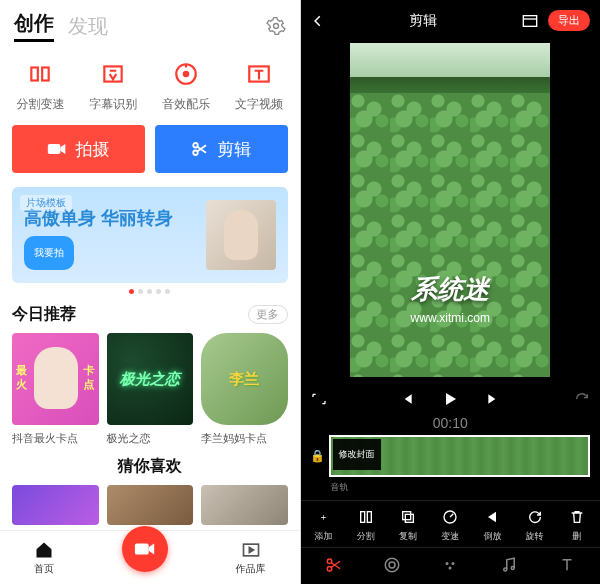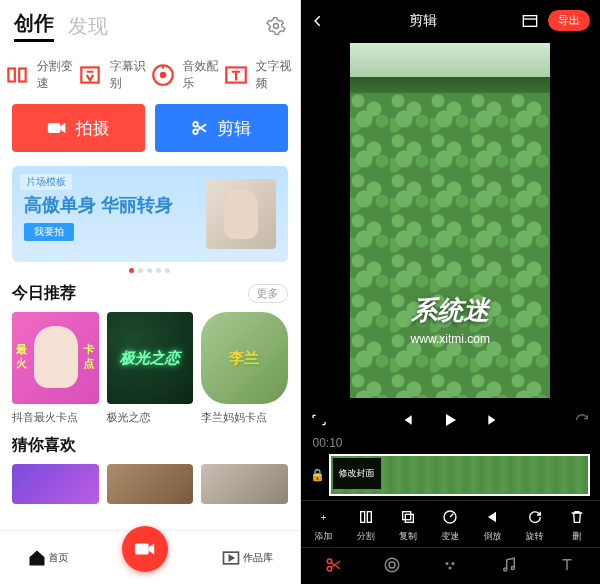--- a/index.html
+++ b/index.html
@@ -9,42 +9,42 @@
   .right { background: #000; display: flex; flex-direction: column; }
 
   
   .l-header { display: flex; align-items: center; padding: 10px 14px 6px; gap: 14px; }
   .l-header .tab { font-size: 20px; color: #bfbfbf; }
   .l-header .tab.active { color: #111; font-weight: 600; border-bottom: 3px solid #000000; padding-bottom: 2px; }
   .l-header .gear { margin-left: auto; color: #888; }
 
   
   .tool-row { display: flex; justify-content: space-around; padding: 10px 4px 12px; }
-  .tool { display: flex; flex-direction: row; align-items: center; gap: 6px; font-size: 12px; color: #666; }
+  .tool { display: flex; flex-direction: column; align-items: center; gap: 6px; font-size: 12px; color: #666; }
   .tool .ic { width: 32px; height: 32px; display: flex; align-items: center; justify-content: center; }
 
   
   .big-btns { display: flex; gap: 10px; padding: 0 12px 14px; }
   .big-btn { flex: 1; height: 48px; border-radius: 4px; display: flex; align-items: center; justify-content: center; gap: 8px; color: #fff; font-size: 17px; font-weight: 500; }
   .big-btn.red { background: #ff4a3d; }
   .big-btn.blue { background: #2c7eff; }
 
   
   .banner { margin: 0 12px 14px; height: 96px; border-radius: 6px; background: linear-gradient(180deg,#bfe3ff,#d7ecff); position: relative; display: flex; align-items: center; padding: 10px 12px; }
   .banner .tag { position: absolute; top: 8px; left: 8px; font-size: 10px; color: #3a8fe0; background: rgba(255,255,255,.4); padding: 1px 6px; border-radius: 3px; }
   .banner .title { font-size: 18px; font-weight: 700; color: #2b8ad6; margin-top: 6px; }
-  .banner .cta { margin-top: 6px; display: inline-block; background: #2c9cff; color: #fff; font-size: 10px; padding: 2px 10px; border-radius: 2px; }
+  .banner .cta { margin-top: 6px; display: inline-block; background: #2c9cff; color: #fff; font-size: 10px; padding: 10px 10px; border-radius: 10px; }
   .banner .photo { width: 70px; height: 70px; background: linear-gradient(135deg,#e8dfd4,#c7b8a6); border-radius: 4px; margin-left: auto; position: relative; }
   .banner .photo::after { content:""; position:absolute; left:18px; top:10px; width:34px; height:50px; background:#e9d6c4; border-radius:16px 16px 10px 10px; }
   .dots { display:flex; gap:4px; justify-content:center; margin:-8px 0 10px; }
   .dots span{ width:5px; height:5px; border-radius:50%; background:#ddd;}
   .dots span.on{ background:#ff3b30;}
 
   
-  .sec-h { display:flex; align-items:center; padding: 0 12px 8px; }
+  .sec-h { display:flex; align-items:center; padding: 0 12px 8px; justify-content: center; }
   .sec-h .t { font-size:16px; font-weight:600; color:#111; }
   .sec-h .more { margin-left:auto; font-size:11px; color:#999; border:1px solid #ddd; border-radius:10px; padding:1px 8px; }
 
   .cards { display:flex; gap:8px; padding:0 12px 6px; }
   .card { flex:1; height:92px; border-radius:4px; position:relative; display:flex; align-items:center; justify-content:center; color:#fff; font-weight:700; font-size:15px; overflow:hidden; }
   .card.c1 { background:linear-gradient(135deg,#f06ac3,#d84fbb);}
   .card.c1::before{content:"";position:absolute;left:22px;top:14px;width:44px;height:62px;background:#f5e0d4;border-radius:20px 20px 14px 14px;}
   .card.c1 .ll{position:absolute;left:4px;top:30px;font-size:11px;line-height:14px;color:#fffb6d;font-weight:700;}
   .card.c1 .rr{position:absolute;right:4px;top:30px;font-size:11px;line-height:14px;color:#fffb6d;font-weight:700;}
   .card.c2 { background:radial-gradient(circle at 30% 30%,#1d4a2e,#0b2614);}
@@ -55,21 +55,21 @@
   .caps span{ flex:1; font-size:11px; color:#555; text-align:left;}
 
   .sec2-cards{ display:flex; gap:8px; padding:0 12px; height:40px; overflow:hidden;}
   .sec2-cards .sc{ flex:1; border-radius:4px;}
   .sc.a{background:linear-gradient(135deg,#7a4bdc,#bb5de3);}
   .sc.b{background:linear-gradient(135deg,#ad8c6a,#7a5b3f);}
   .sc.c{background:linear-gradient(135deg,#c9c0b3,#8e8576);}
 
   
   .bnav { position:absolute; bottom:0; left:0; right:0; height:54px; background:#fff; border-top:1px solid #eee; display:flex; align-items:center; justify-content:space-around;}
-  .bnav .item{ display:flex; flex-direction:row; align-items:center; font-size:10px; color:#333; gap:2px;}
+  .bnav .item{ display:flex; flex-direction:column; align-items:center; font-size:10px; color:#333; gap:2px;}
   .bnav .rec{ width:46px; height:46px; border-radius:50%; background:#ff3b30; display:flex; align-items:center; justify-content:center; margin-top:-18px; box-shadow:0 2px 6px rgba(255,59,48,.5);}
 
   
   .r-header{ display:flex; align-items:center; padding:10px 10px 6px; gap:10px; color:#fff;}
   .r-header .title{ flex:1; text-align:center; font-size:14px;}
   .r-header .export{ background:#ff3b30; color:#fff; font-size:11px; padding:3px 10px; border-radius:12px;}
   .preview{ margin:6px auto 6px; width:200px; height:407px; background:linear-gradient(180deg,#5a9a4d 0%,#4d8c42 30%,#3f7d36 100%); position:relative; overflow:hidden;}
   .preview .sky{position:absolute;top:0;left:0;right:0;height:44px;background:linear-gradient(180deg,#d4e9d4,#9cc79a);}
   .preview .trees{position:absolute;top:34px;left:0;right:0;height:24px;background:linear-gradient(180deg,#2e5a28,#3f7d36);}
   .preview .leaves{position:absolute;top:50px;left:0;right:0;bottom:0;
@@ -78,21 +78,21 @@
       radial-gradient(circle at 60% 40%, #6fb362 7px, transparent 8px),
       radial-gradient(circle at 80% 70%, #5ea552 6px, transparent 7px),
       radial-gradient(circle at 35% 65%, #6fb362 8px, transparent 9px),
       radial-gradient(circle at 10% 80%, #5ea552 7px, transparent 8px),
       #4d8c42;
     background-size:40px 40px;}
   .wm{ position:absolute; bottom:70px; left:0; right:0; text-align:center; color:#fff; font-weight:700; font-size:26px; font-style:italic; text-shadow:0 2px 4px rgba(0,0,0,.6);}
   .wm2{ position:absolute; bottom:52px; left:0; right:0; text-align:center; color:#fff; font-size:12px;}
   .play-row{ display:flex; align-items:center; justify-content:center; gap:28px; padding:8px 10px; color:#fff;}
   .play-row .edge{ margin:0 auto 0 0;} .play-row .edge2{margin:0 0 0 auto;}
-  .time{ font-size:12px; color:#888; text-align:left; padding:0 12px 2px;}
+  .time{ font-size:14px; color:#888; text-align:center; padding:0 12px 2px;}
   .timeline{ height:48px; margin:2px 10px 4px; display:flex; align-items:center; position:relative;}
   .timeline .lock{ width:18px; color:#888; font-size:12px;}
   .timeline .clip{ flex:1; height:42px; background:linear-gradient(90deg,#4d8c42,#5a9a4d,#4d8c42,#5a9a4d,#4d8c42); background-size:30px 100%; border:2px solid #fff; position:relative;}
   .timeline .cover{ position:absolute; left:2px; top:2px; width:48px; height:31px; background:rgba(0,0,0,.9); color:#fff; font-size:9px; display:flex; align-items:center; justify-content:center;}
   .tl-label{ font-size:9px; color:#888; padding:0 0 6px 30px;}
   .r-tools{ display:flex; justify-content:space-around; padding:6px 2px 4px; border-top:1px solid #222;}
   .r-tool{ display:flex; flex-direction:column; align-items:center; gap:3px; font-size:9px; color:#ccc;}
   .r-tool .ic{ width:20px; height:20px; display:flex; align-items:center; justify-content:center; color:#fff;}
   .r-bottom{ display:flex; justify-content:space-around; align-items:center; padding:6px 4px 8px; border-top:1px solid #222;}
   .r-bottom .b{ width:22px; height:22px; display:flex; align-items:center; justify-content:center; color:#888;}
@@ -298,20 +298,21 @@
       </span>
   </div>
   <div class="time">00:10</div>
 
   <div class="timeline">
     <span class="lock">🔒</span>
     <div class="clip">
       <div class="cover">修改封面</div>
     </div>
   </div>
+  <div class="tl-label">音轨</div>
 
   <div class="r-tools">
     <div class="r-tool">
         <span class="ic">＋</span>
         <span>添加</span>
       </div>
     <div class="r-tool">
         <span class="ic">
           <svg width="16" height="16" viewBox="0 0 24 24" fill="none" stroke="#fff" stroke-width="2">
             <rect x="4" y="4" width="6" height="16"></rect>

